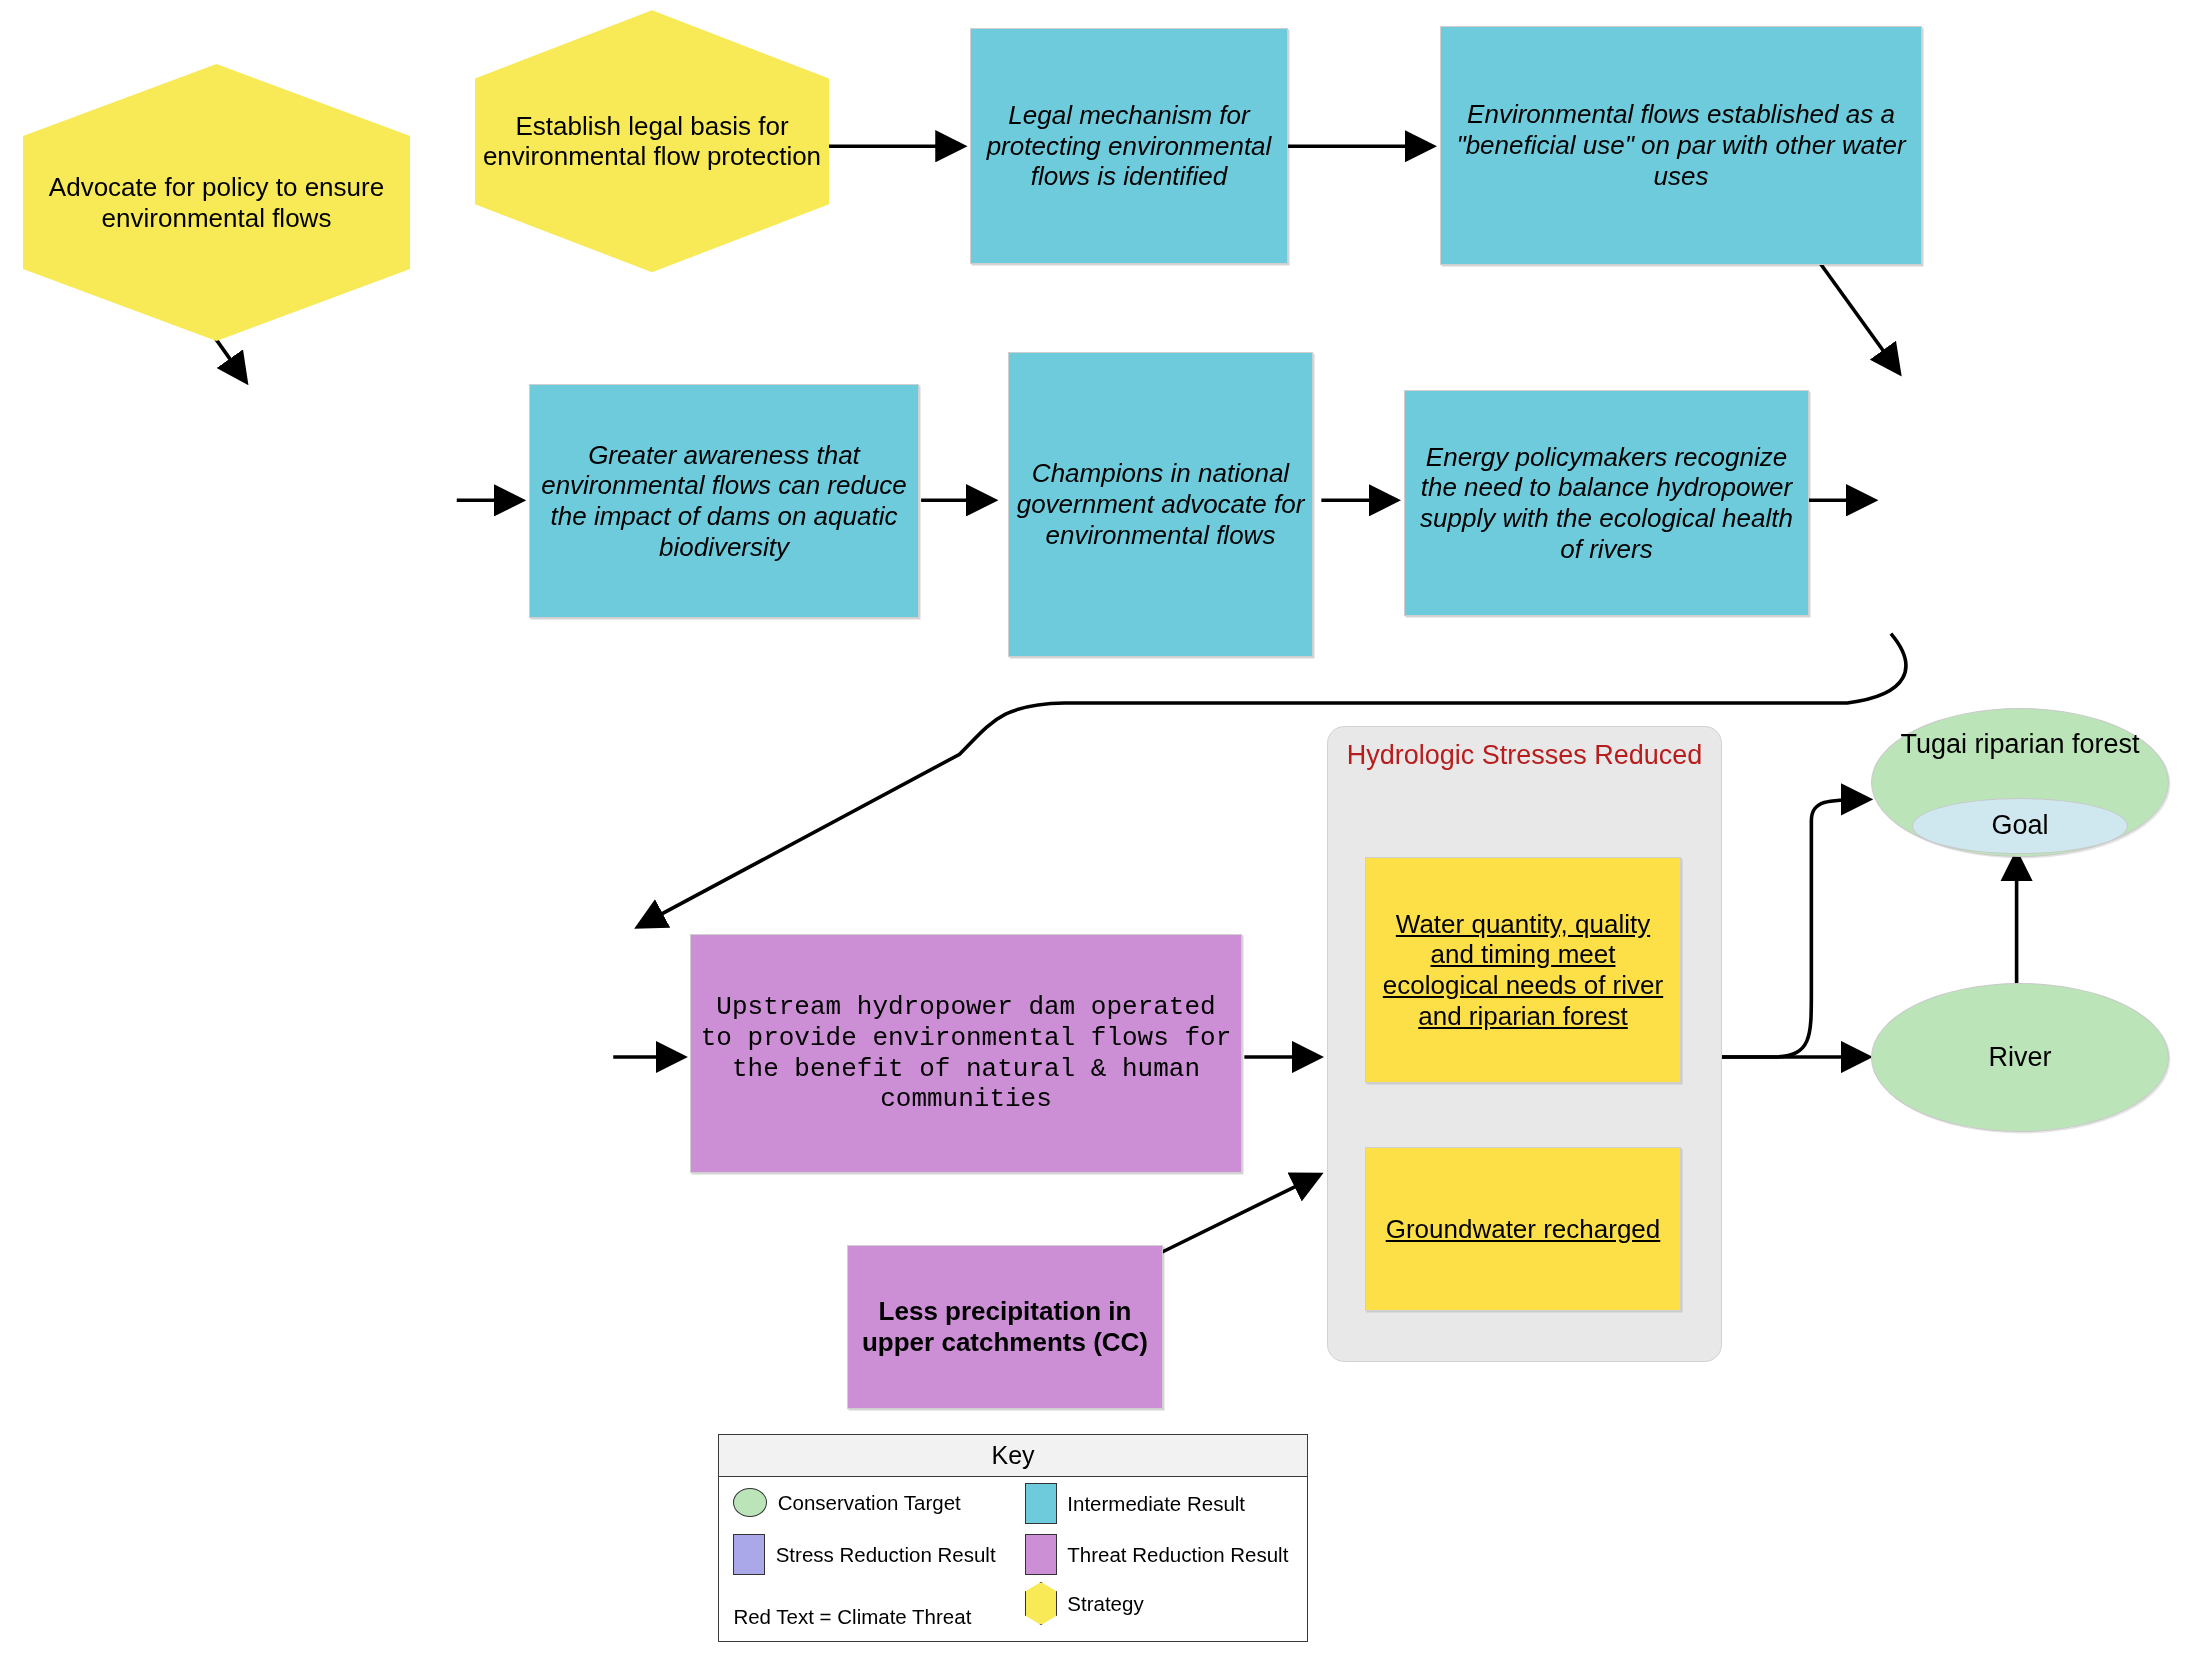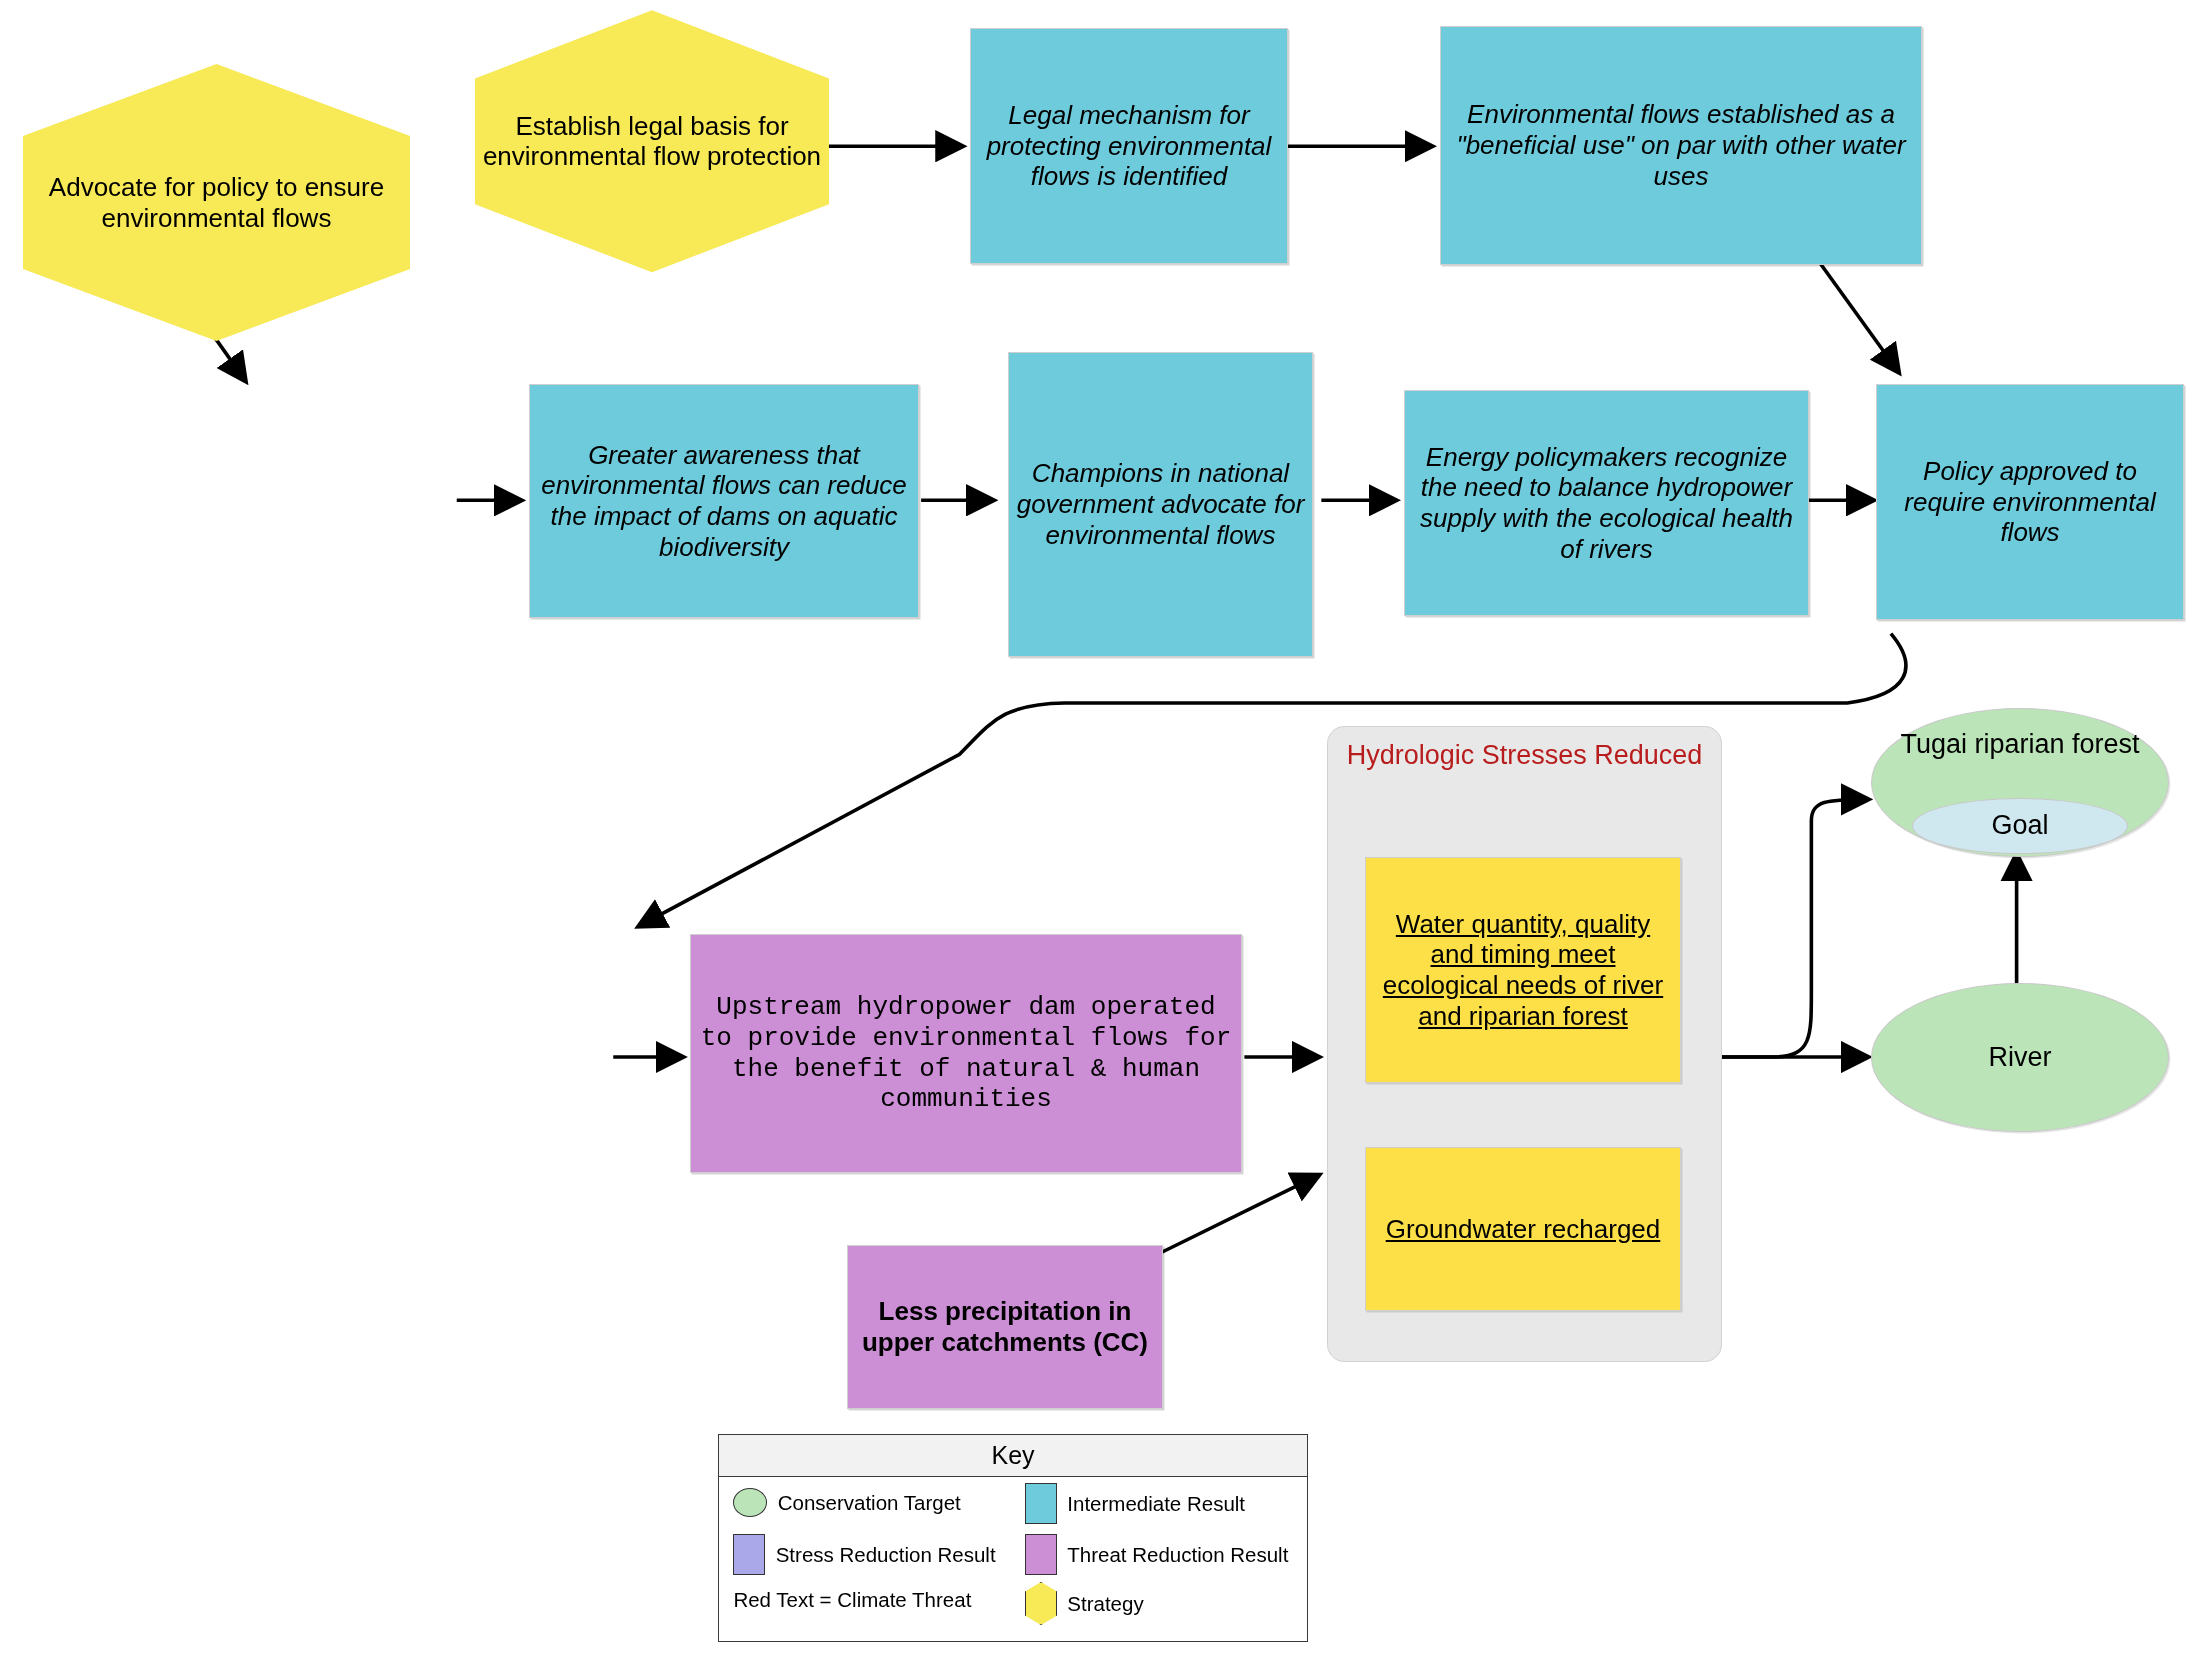--- a/index.html
+++ b/index.html
@@ -125,23 +125,20 @@
   </div>
 
   <div class="node rect teal" style="left:1008px;top:352px;width:305px;height:305px;font-size:26px;">
     <span class="txt">Champions in national government advocate for environmental flows</span>
   </div>
 
   <div class="node rect teal" style="left:1404px;top:390px;width:405px;height:226px;font-size:26px;">
     <span class="txt">Energy policymakers recognize the need to balance hydropower supply with the ecological health of rivers</span>
   </div>
 
-  <div class="node rect teal" style="left:1876px;top:384px;width:308px;height:236px;font-size:26px;">
-    <span class="txt">Policy approved to require environmental flows</span>
-  </div>
 
 
   <div class="node rect purple" style="left:690px;top:934px;width:552px;height:239px;font-size:26px;font-family:Liberation Mono, monospace;">
     <span class="txt">Upstream hydropower dam operated to provide environmental flows for the benefit of natural &amp; human communities</span>
   </div>
 
   <div class="node rect purple" style="left:847px;top:1245px;width:316px;height:164px;font-size:26px;">
     <span class="txt red">Less precipitation in upper catchments (CC)</span>
   </div>
 
@@ -192,21 +189,21 @@
         <span class="sw sw-lav"></span>
         <span class="key-label" style="font-size:20.5px;">Stress Reduction  Result</span>
       </div>
 
       <div class="key-row" style="left:306px;top:57px;">
         <span class="sw sw-purple"></span>
         <span class="key-label" style="font-size:20.5px;">Threat Reduction Result</span>
       </div>
 
       <div class="key-row" style="left:14.4px;top:111px;">
-        <span class="key-label red" style="font-size:20.5px;font-weight:normal;">Red Text = Climate Threat</span>
+        <span class="key-label red" style="font-size:20.5px;font-weight:normal;margin-top:17px;">Red Text = Climate Threat</span>
       </div>
 
       <div class="key-row" style="left:306px;top:105px;">
         <span class="sw sw-hex"></span>
         <span class="key-label" style="font-size:20.5px;">Strategy</span>
       </div>
 
     </div>
   </div>
 

